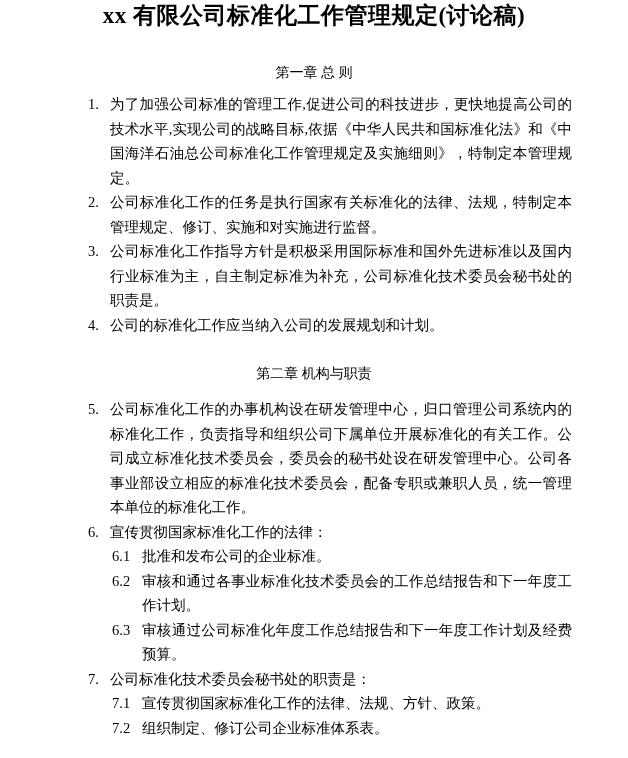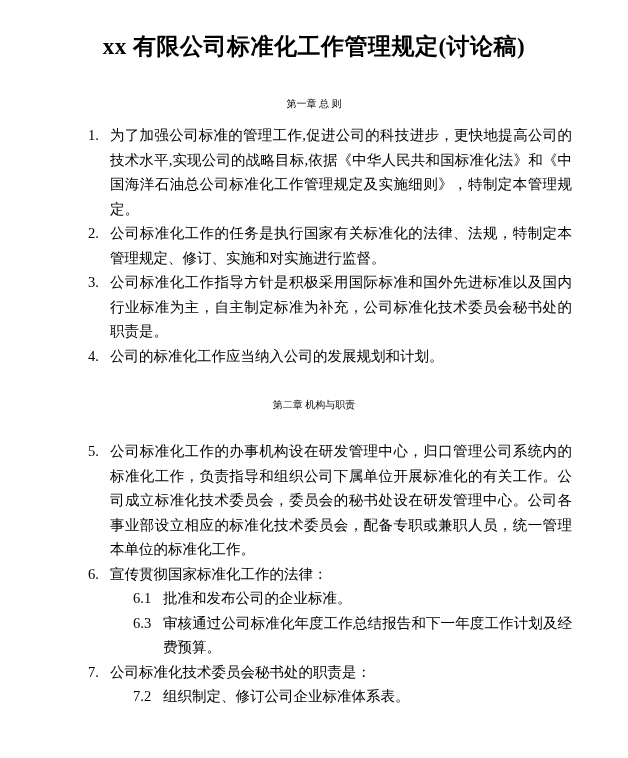--- a/index.html
+++ b/index.html
@@ -6,62 +6,61 @@
     margin: 0;
     padding: 0;
     background: #ffffff;
   }
   .page {
     position: relative;
     width: 628px;
     height: 758px;
     background: #ffffff;
     box-sizing: border-box;
-    padding-top: 31px;
     overflow: hidden;
     color: #000000;
     font-family: "Liberation Serif", "DejaVu Serif", serif;
   }
   .doc-title {
     margin: 0;
     text-align: center;
     font-size: 23px;
     font-weight: bold;
     line-height: 32px;
     letter-spacing: 0.5px;
     white-space: nowrap;
   }
   .chapter-heading {
     margin: 0;
     text-align: center;
-    font-size: 10px;
+    font-size: 14px;
     font-weight: normal;
     line-height: 17px;
   }
   .ch1-head { margin: 32px 0 11px 0; }
-  .ch2-head { margin: 28px 0 26px 0; }
+  .ch2-head { margin: 28px 0 15px 0; }
   .items {
     margin-left: 88px;
     margin-right: 56px;
     font-size: 14.5px;
     line-height: 24.5px;
   }
   .item { display: flex; }
   .item > .num {
     flex: 0 0 22px;
     white-space: nowrap;
   }
   .item > .text {
     flex: 1;
     text-align: justify;
     text-justify: inter-ideograph;
   }
   .sub-item {
     display: flex;
-    margin-left: 45px;
+    margin-left: 24px;
   }
   .sub-item > .sub-num {
     flex: 0 0 30px;
     white-space: nowrap;
   }
   .sub-item > .text {
     flex: 1;
     text-align: justify;
     text-justify: inter-ideograph;
   }
@@ -114,31 +113,39 @@
       <div class="item">
         <span class="num">6.</span>
         <span class="text">宣传贯彻国家标准化工作的法律：</span>
       </div>
 
       <div class="sub-item">
         <span class="sub-num">6.1</span>
         <span class="text">批准和发布公司的企业标准。</span>
       </div>
 
+      <div class="sub-item">
+        <span class="sub-num">6.2</span>
+        <span class="text">审核和通过各事业标准化技术委员会的工作总结报告和下一年度工作计划。</span>
+      </div>
 
       <div class="sub-item">
         <span class="sub-num">6.3</span>
         <span class="text">审核通过公司标准化年度工作总结报告和下一年度工作计划及经费预算。</span>
       </div>
 
       <div class="item">
         <span class="num">7.</span>
         <span class="text">公司标准化技术委员会秘书处的职责是：</span>
       </div>
 
+      <div class="sub-item">
+        <span class="sub-num">7.1</span>
+        <span class="text">宣传贯彻国家标准化工作的法律、法规、方针、政策。</span>
+      </div>
 
       <div class="sub-item">
         <span class="sub-num">7.2</span>
         <span class="text">组织制定、修订公司企业标准体系表。</span>
       </div>
 
     </div>
   </section>
 
 </div>

